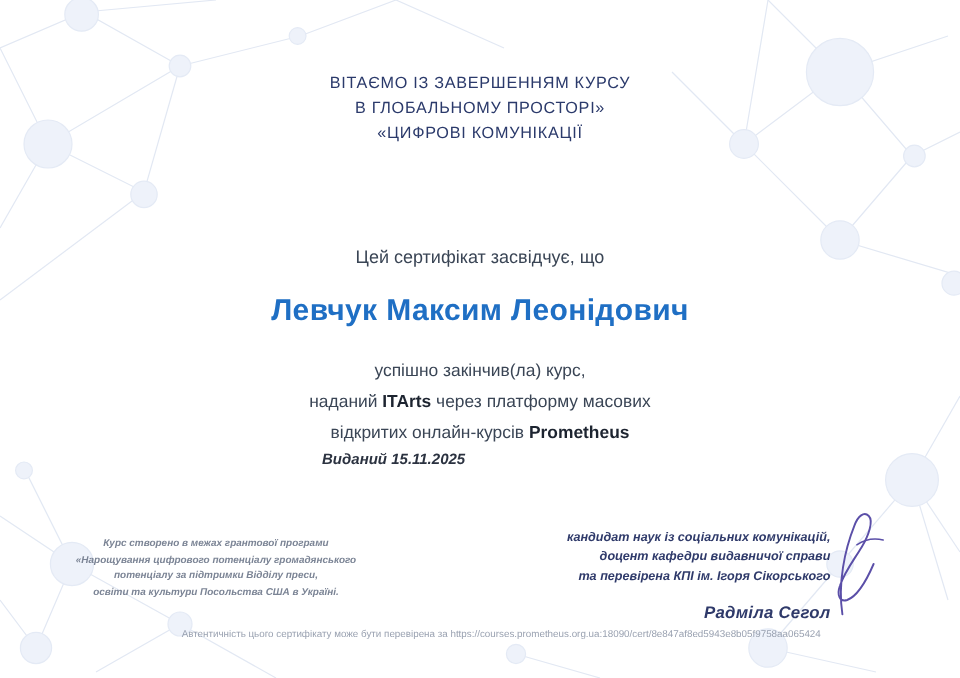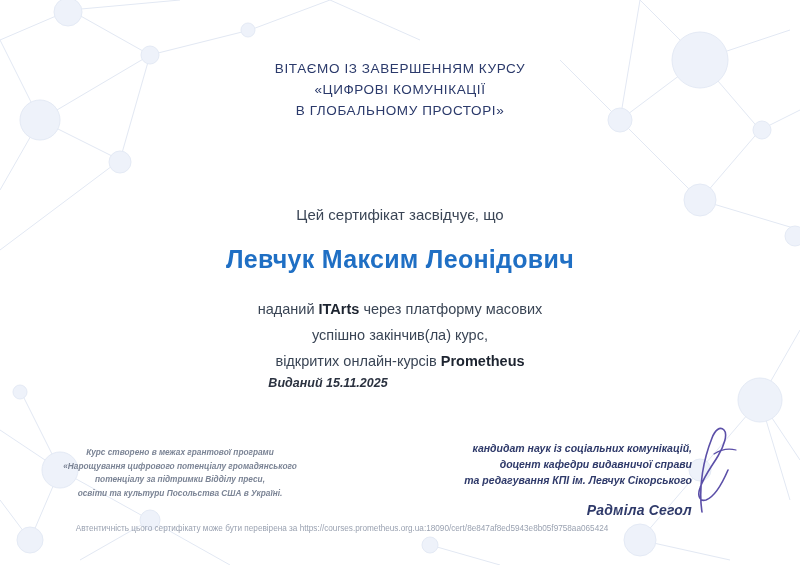--- a/index.html
+++ b/index.html
@@ -135,21 +135,21 @@
     width: 60px;
     height: 90px;
   }
 
   
   .verify {
     position: absolute;
     top: 524px;
     left: 0;
     width: 684px;
-    text-align: center;
+    text-align: right;
     font-size: 8.2px;
     color: #9aa2b1;
   }
 </style>
 </head>
 <body>
 
 <div class="certificate">
 
   <svg class="bg-svg" viewBox="0 0 800 565" xmlns="http://www.w3.org/2000/svg">
@@ -205,49 +205,49 @@
       <circle cx="430" cy="545" r="8"></circle>
       <circle cx="20" cy="392" r="7"></circle>
       <circle cx="795" cy="236" r="10"></circle>
     </g>
   </svg>
 
   <div class="content">
 
     <div class="header">
       <div>ВІТАЄМО ІЗ ЗАВЕРШЕННЯМ КУРСУ</div>
+      <div>В ГЛОБАЛЬНОМУ ПРОСТОРІ»</div>
       <div>«ЦИФРОВІ КОМУНІКАЦІЇ</div>
-      <div>В ГЛОБАЛЬНОМУ ПРОСТОРІ»</div>
     </div>
 
     <div class="body-block">
       <div class="intro">Цей сертифікат засвідчує, що</div>
       <div class="recipient">Левчук Максим Леонідович</div>
+      <div class="line">успішно закінчив(ла) курс,</div>
       <div class="line">
         <span>наданий </span><b>ITArts</b><span> через платформу масових</span>
       </div>
-      <div class="line">успішно закінчив(ла) курс,</div>
       <div class="line">
         <span>відкритих онлайн-курсів </span><b>Prometheus</b>
       </div>
     </div>
 
     <div class="issued">Виданий 15.11.2025</div>
 
     <div class="grant">
       <div>Курс створено в межах грантової програми</div>
       <div>«Нарощування цифрового потенціалу громадянського</div>
       <div>потенціалу за підтримки Відділу преси,</div>
       <div>освіти та культури Посольства США в Україні.</div>
     </div>
 
     <div class="signature">
       <div>кандидат наук із соціальних комунікацій,</div>
       <div>доцент кафедри видавничої справи</div>
-      <div>та редагування КПІ ім. Левчук Сікорського</div>
+      <div>та перевірена КПІ ім. Ігоря Сікорського</div>
       <div class="sign-name">Радміла Сегол</div>
     </div>
 
     <svg class="sign-mark" viewBox="0 0 60 90" xmlns="http://www.w3.org/2000/svg">
       <path d="M18,88 C14,62 20,34 28,14 C31,6 36,2 40,6 C44,10 40,22 34,32 C28,42 20,52 16,64 C13,72 16,78 22,76 C30,73 38,60 44,46" fill="none" stroke="#5b4fa8" stroke-width="1.6" stroke-linecap="round"></path>
       <path d="M30,30 C36,26 44,24 52,26" fill="none" stroke="#5b4fa8" stroke-width="1.2" stroke-linecap="round"></path>
     </svg>
 
     <div class="verify">Автентичність цього сертифікату може бути перевірена за https://courses.prometheus.org.ua:18090/cert/8e847af8ed5943e8b05f9758aa065424</div>
 

